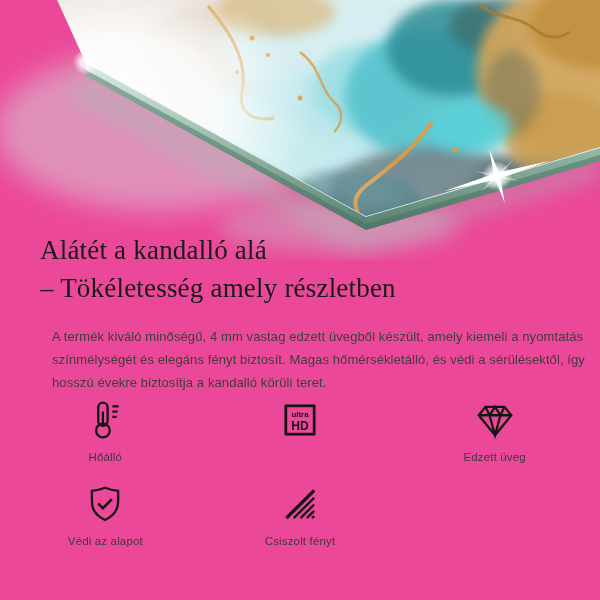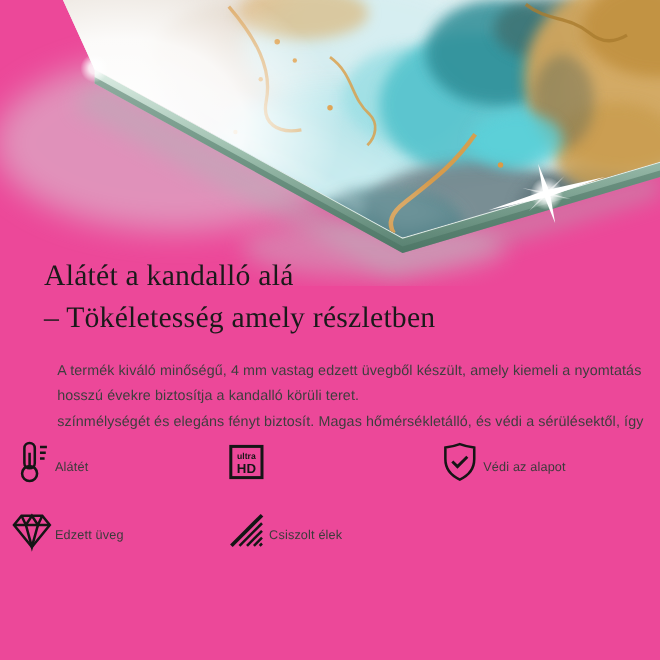--- a/index.html
+++ b/index.html
@@ -15,21 +15,21 @@
   }
   .desc{
     position:absolute;left:40px;top:313px;margin:12px;
     font-size:13px;line-height:23px;color:#3e3e3e;letter-spacing:.1px;
   }
   .desc span{display:block;white-space:nowrap;}
   .features{
     position:absolute;left:8px;right:8px;top:399px;
     display:grid;grid-template-columns:repeat(3,1fr);row-gap:20px;
   }
-  .feature{display:flex;flex-direction:row;align-items:center;}
+  .feature{display:flex;flex-direction:column;align-items:center;justify-content:space-between;}
   .feature svg{display:block;}
   .feature .lbl{
     margin-top:10px;font-size:11.5px;color:#3b3b3b;text-align:center;letter-spacing:.15px;
   }
   .ic{stroke:#151515;fill:none;stroke-width:2.2;}
   .ic text{stroke:none;fill:#151515;font-family:"Liberation Sans",sans-serif;}
 </style>
 </head>
 <body>
 
@@ -125,70 +125,70 @@
     </g>
   </svg>
 
   <h1 class="headline">
     <span>Alátét a kandalló alá</span><br>
     <span>– Tökéletesség amely részletben</span>
   </h1>
 
   <p class="desc">
     <span>A termék kiváló minőségű, 4 mm vastag edzett üvegből készült, amely kiemeli a nyomtatás</span>
+    <span>színmélységét és elegáns fényt biztosít. Magas hőmérsékletálló, és védi a sérülésektől, így</span>
     <span>hosszú évekre biztosítja a kandalló körüli teret.</span>
-    <span>színmélységét és elegáns fényt biztosít. Magas hőmérsékletálló, és védi a sérülésektől, így</span>
   </p>
 
   <div class="features">
 
     <div class="feature">
       <svg class="ic" width="42" height="42" viewBox="0 0 40 40">
         <rect x="13.5" y="3.5" width="9" height="22" rx="4.5"></rect>
         <circle cx="18" cy="30" r="6.5"></circle>
         <line x1="18" y1="12" x2="18" y2="25"></line>
         <line x1="27" y1="7" x2="33" y2="7"></line>
         <line x1="27" y1="12" x2="32" y2="12"></line>
         <line x1="27" y1="17" x2="31" y2="17"></line>
       </svg>
-      <div class="lbl">Alátét</div>
+      <div class="lbl">Hőálló</div>
     </div>
 
     <div class="feature">
       <svg class="ic" width="42" height="42" viewBox="0 0 40 40">
         <rect x="6.5" y="6.5" width="27" height="27" stroke-width="2.6"></rect>
         <text x="20" y="17.5" text-anchor="middle" font-size="7.5" font-weight="700">ultra</text>
         <text x="20" y="29.5" text-anchor="middle" font-size="11.5" font-weight="700">HD</text>
       </svg>
-    </div>
-
-    <div class="feature">
-      <svg class="ic" width="42" height="42" viewBox="0 0 40 40">
-        <path d="M20,4.5 C24,6 28.5,7 32.5,7.5 L32.5,17.5 C32.5,26.5 27.3,31.9 20,35.2 C12.7,31.9 7.5,26.5 7.5,17.5 L7.5,7.5 C11.5,7 16,6 20,4.5 Z"></path>
-        <path d="M13.5,19.5 L18,24 L26.5,15.5" stroke-width="2.5"></path>
-      </svg>
-      <div class="lbl">Védi az alapot</div>
     </div>
 
     <div class="feature">
       <svg class="ic" width="42" height="42" viewBox="0 0 40 40" stroke-width="2">
         <path d="M11,7.5 L29,7.5 L35.5,15.5 L20,34.5 L4.5,15.5 Z"></path>
         <path d="M4.5,15.5 L35.5,15.5"></path>
         <path d="M11,7.5 L14.8,15.5 L20,7.5 L25.2,15.5 L29,7.5"></path>
         <path d="M14.8,15.5 L20,34.5 L25.2,15.5"></path>
       </svg>
       <div class="lbl">Edzett üveg</div>
     </div>
 
     <div class="feature">
+      <svg class="ic" width="42" height="42" viewBox="0 0 40 40">
+        <path d="M20,4.5 C24,6 28.5,7 32.5,7.5 L32.5,17.5 C32.5,26.5 27.3,31.9 20,35.2 C12.7,31.9 7.5,26.5 7.5,17.5 L7.5,7.5 C11.5,7 16,6 20,4.5 Z"></path>
+        <path d="M13.5,19.5 L18,24 L26.5,15.5" stroke-width="2.5"></path>
+      </svg>
+      <div class="lbl">Védi az alapot</div>
+    </div>
+
+    <div class="feature">
       <svg class="ic" width="42" height="42" viewBox="0 0 40 40" stroke-width="2.6">
         <line x1="7" y1="33.5" x2="33.5" y2="7" stroke-width="3.2"></line>
         <line x1="14" y1="33.5" x2="33.5" y2="14"></line>
         <line x1="20.5" y1="33.5" x2="33.5" y2="20.5"></line>
         <line x1="26.5" y1="33.5" x2="33.5" y2="26.5"></line>
         <line x1="31.5" y1="33.5" x2="33.5" y2="31.5"></line>
       </svg>
-      <div class="lbl">Csiszolt élek</div>
+      <div class="lbl">Csiszolt fényt</div>
     </div>
 
 
   </div>
 </div>
 
 </body></html>

